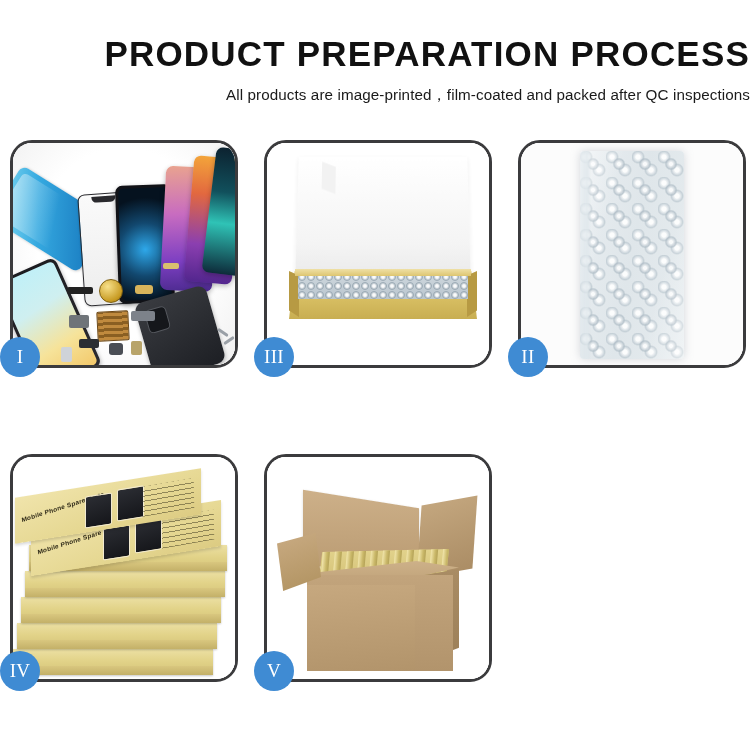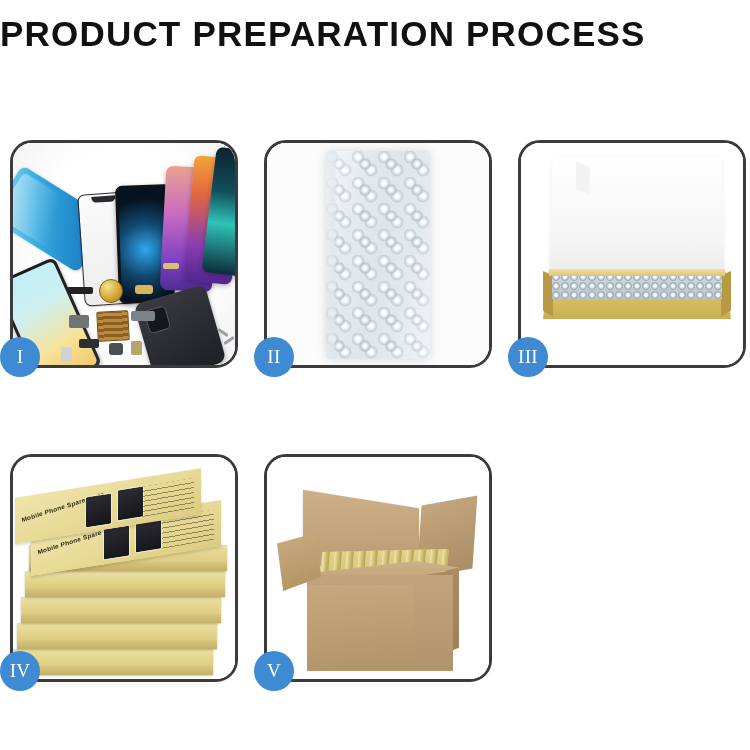--- a/index.html
+++ b/index.html
@@ -5,21 +5,21 @@
   html,body{margin:0;padding:0;}
   body{
     width:750px;height:750px;
     background:#ffffff;
     font-family:"Liberation Sans", sans-serif;
     overflow:hidden;
   }
   .page{position:relative;width:750px;height:750px;box-sizing:border-box;}
 
   
-  .header{padding-top:16px;text-align:left;}
+  .header{padding-top:36px;text-align:right;}
   .title{
     font-size:35px;
     font-weight:700;
     letter-spacing:1.2px;
     color:#111111;
     line-height:1;
     white-space:nowrap;
   }
   .subtitle{
     margin-top:14px;
@@ -366,20 +366,21 @@
     background:rgba(150,124,85,.55);transform:skewY(14deg);
   }
 </style>
 </head>
 <body>
 
 <div class="page">
 
   <div class="header">
     <div class="title">PRODUCT PREPARATION PROCESS</div>
+    <div class="subtitle">All products are image-printed，film-coated and packed after QC inspections</div>
   </div>
 
   <div class="grid">
 
     <div class="card c1">
       <div class="card-inner">
         <div class="photo">
           <div class="vign"></div>
           <div class="ph p1"></div>
           <div class="ph p2"></div>
@@ -402,52 +403,52 @@
             <span class="b8"></span>
             <span class="b9"></span>
             <span class="b10"></span>
             <span class="b11"></span>
           </div>
         </div>
       </div>
       <div class="badge">I</div>
     </div>
 
-    <div class="card c2">
-      <div class="card-inner">
-        <div class="photo">
-          <div class="bgwrap"></div>
-          <div class="bubblepack">
-            <div class="bubbles"></div>
-            <div class="bubbles2"></div>
-            <div class="packsheen"></div>
-            <div class="packedge"></div>
-          </div>
-        </div>
-      </div>
-      <div class="badge">II</div>
-    </div>
-
     <div class="card c3">
       <div class="card-inner">
         <div class="photo">
           <div class="bg"></div>
           <div class="lid">
             <div class="lidflap"></div>
           </div>
           <div class="traybody"></div>
           <div class="trayleft"></div>
           <div class="trayright"></div>
           <div class="trayin">
             <div class="bb"></div>
           </div>
           <div class="trayrim"></div>
         </div>
       </div>
       <div class="badge">III</div>
+    </div>
+
+    <div class="card c2">
+      <div class="card-inner">
+        <div class="photo">
+          <div class="bgwrap"></div>
+          <div class="bubblepack">
+            <div class="bubbles"></div>
+            <div class="bubbles2"></div>
+            <div class="packsheen"></div>
+            <div class="packedge"></div>
+          </div>
+        </div>
+      </div>
+      <div class="badge">II</div>
     </div>
 
     <div class="card c4">
       <div class="card-inner">
         <div class="photo">
           <div class="bg"></div>
           <div class="stack">
 
             <div class="sbox" style="left:6px;top:172px;width:200px;height:26px;">
                 <span class="side"></span>

